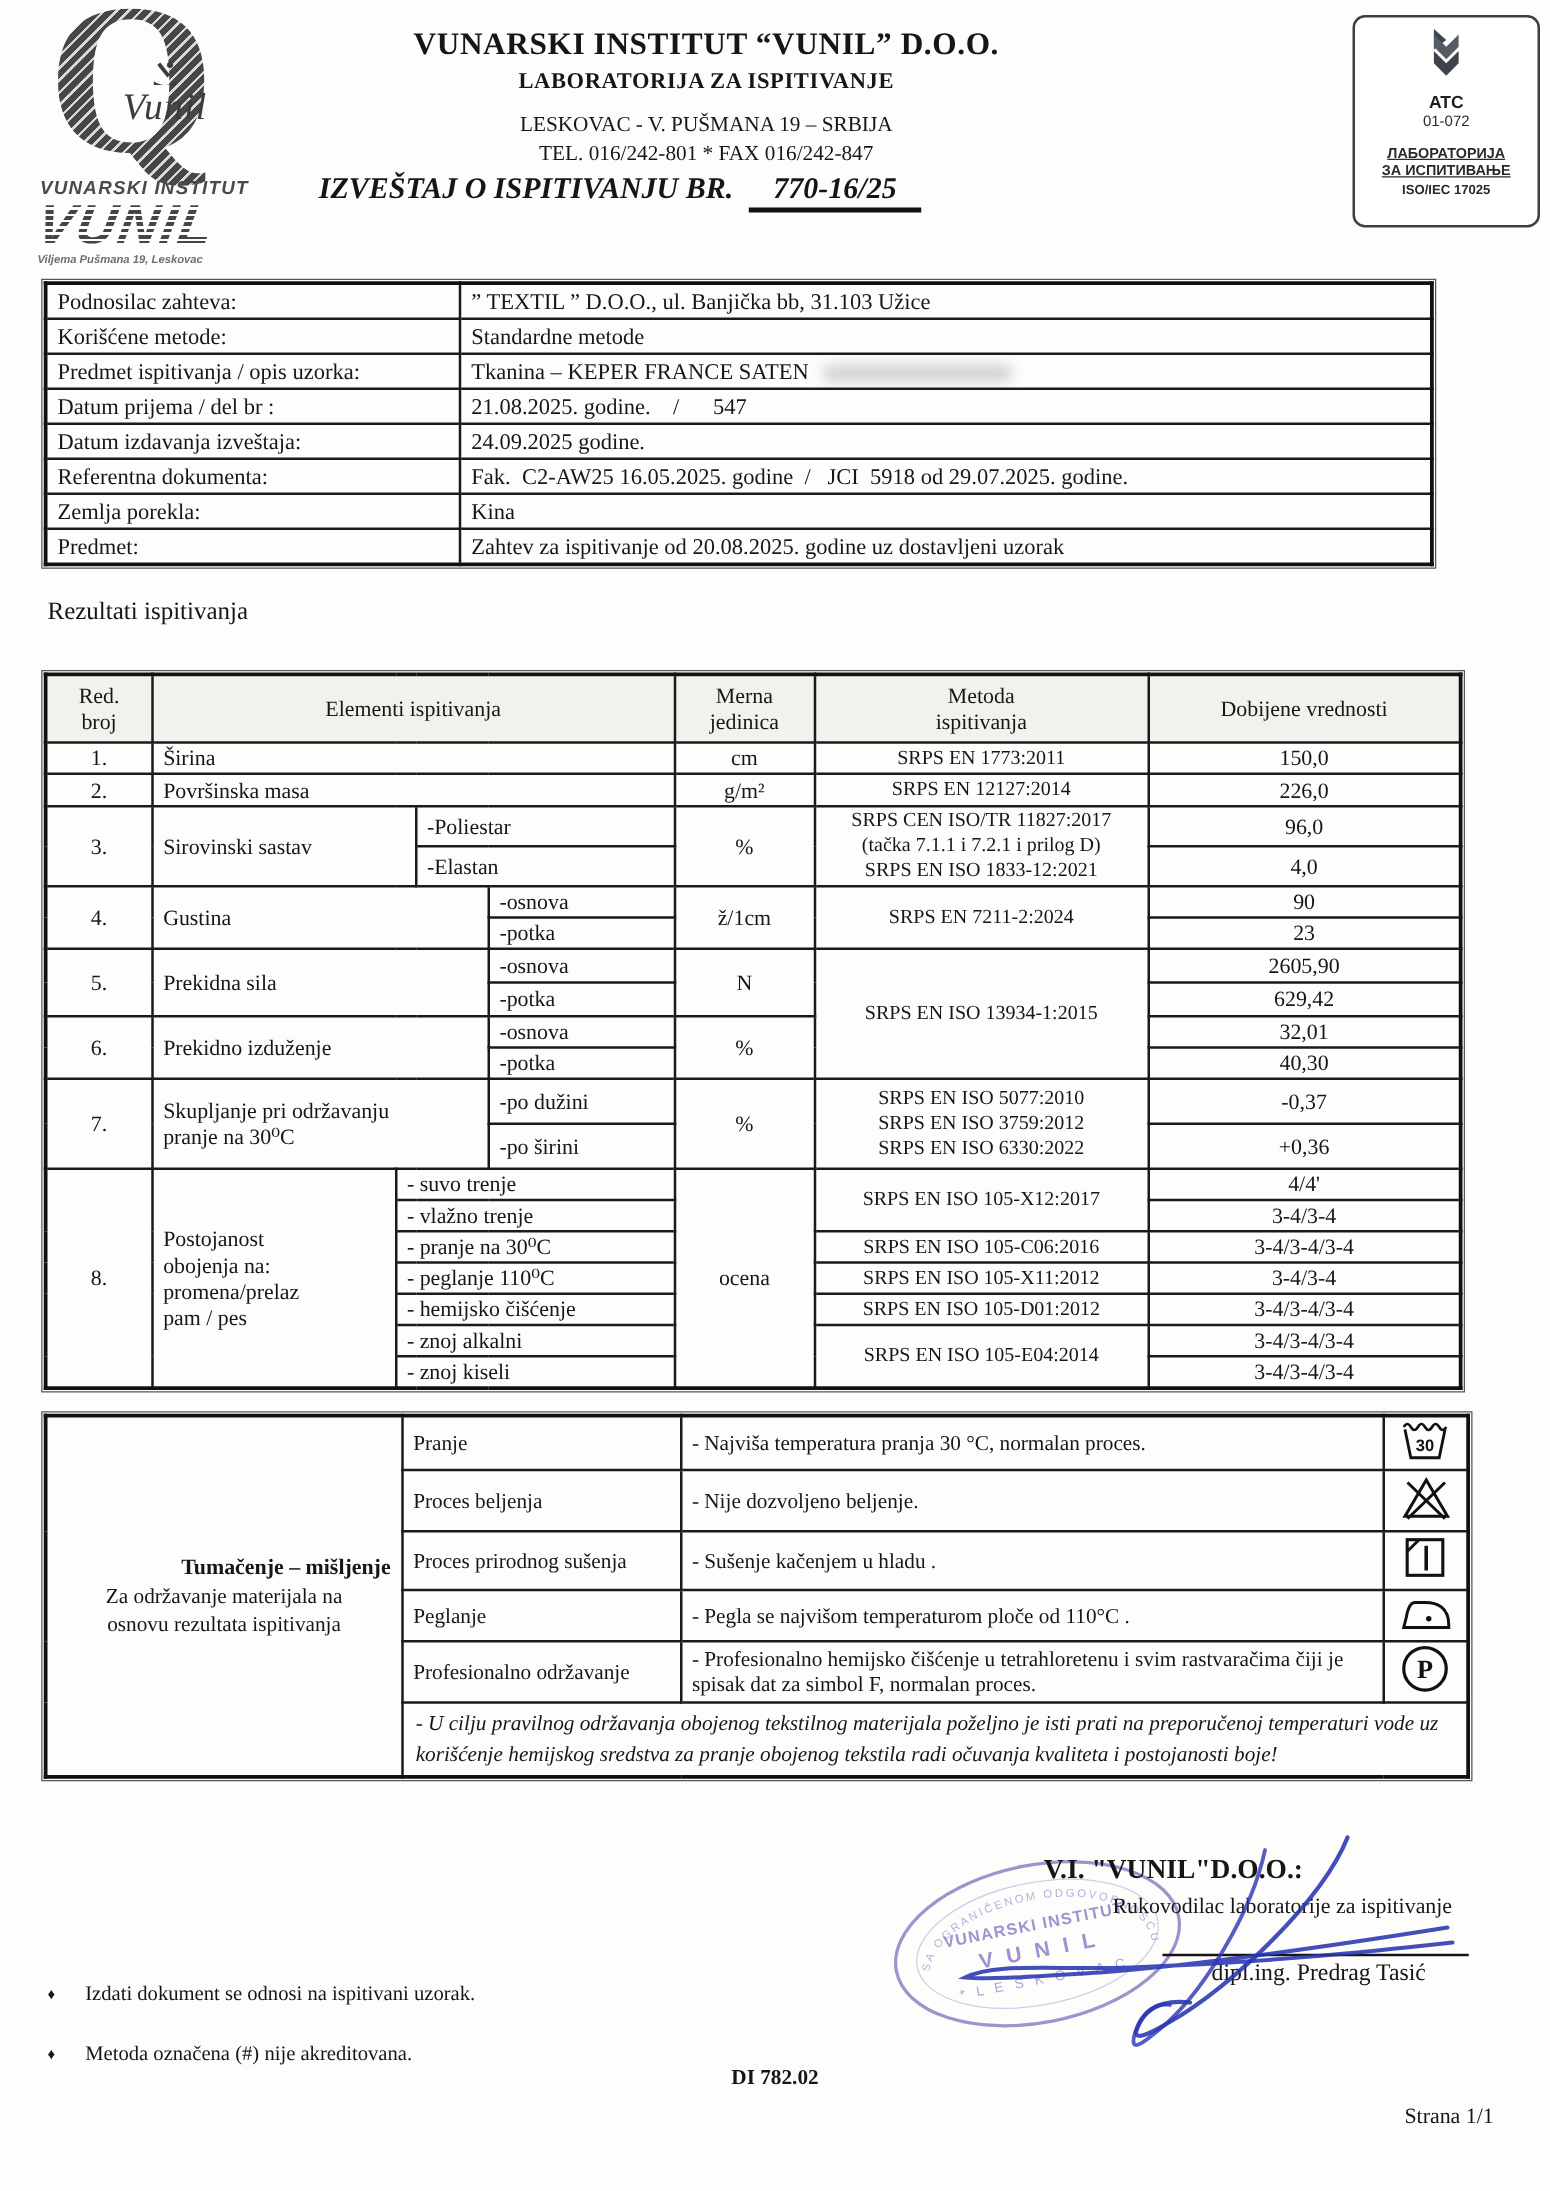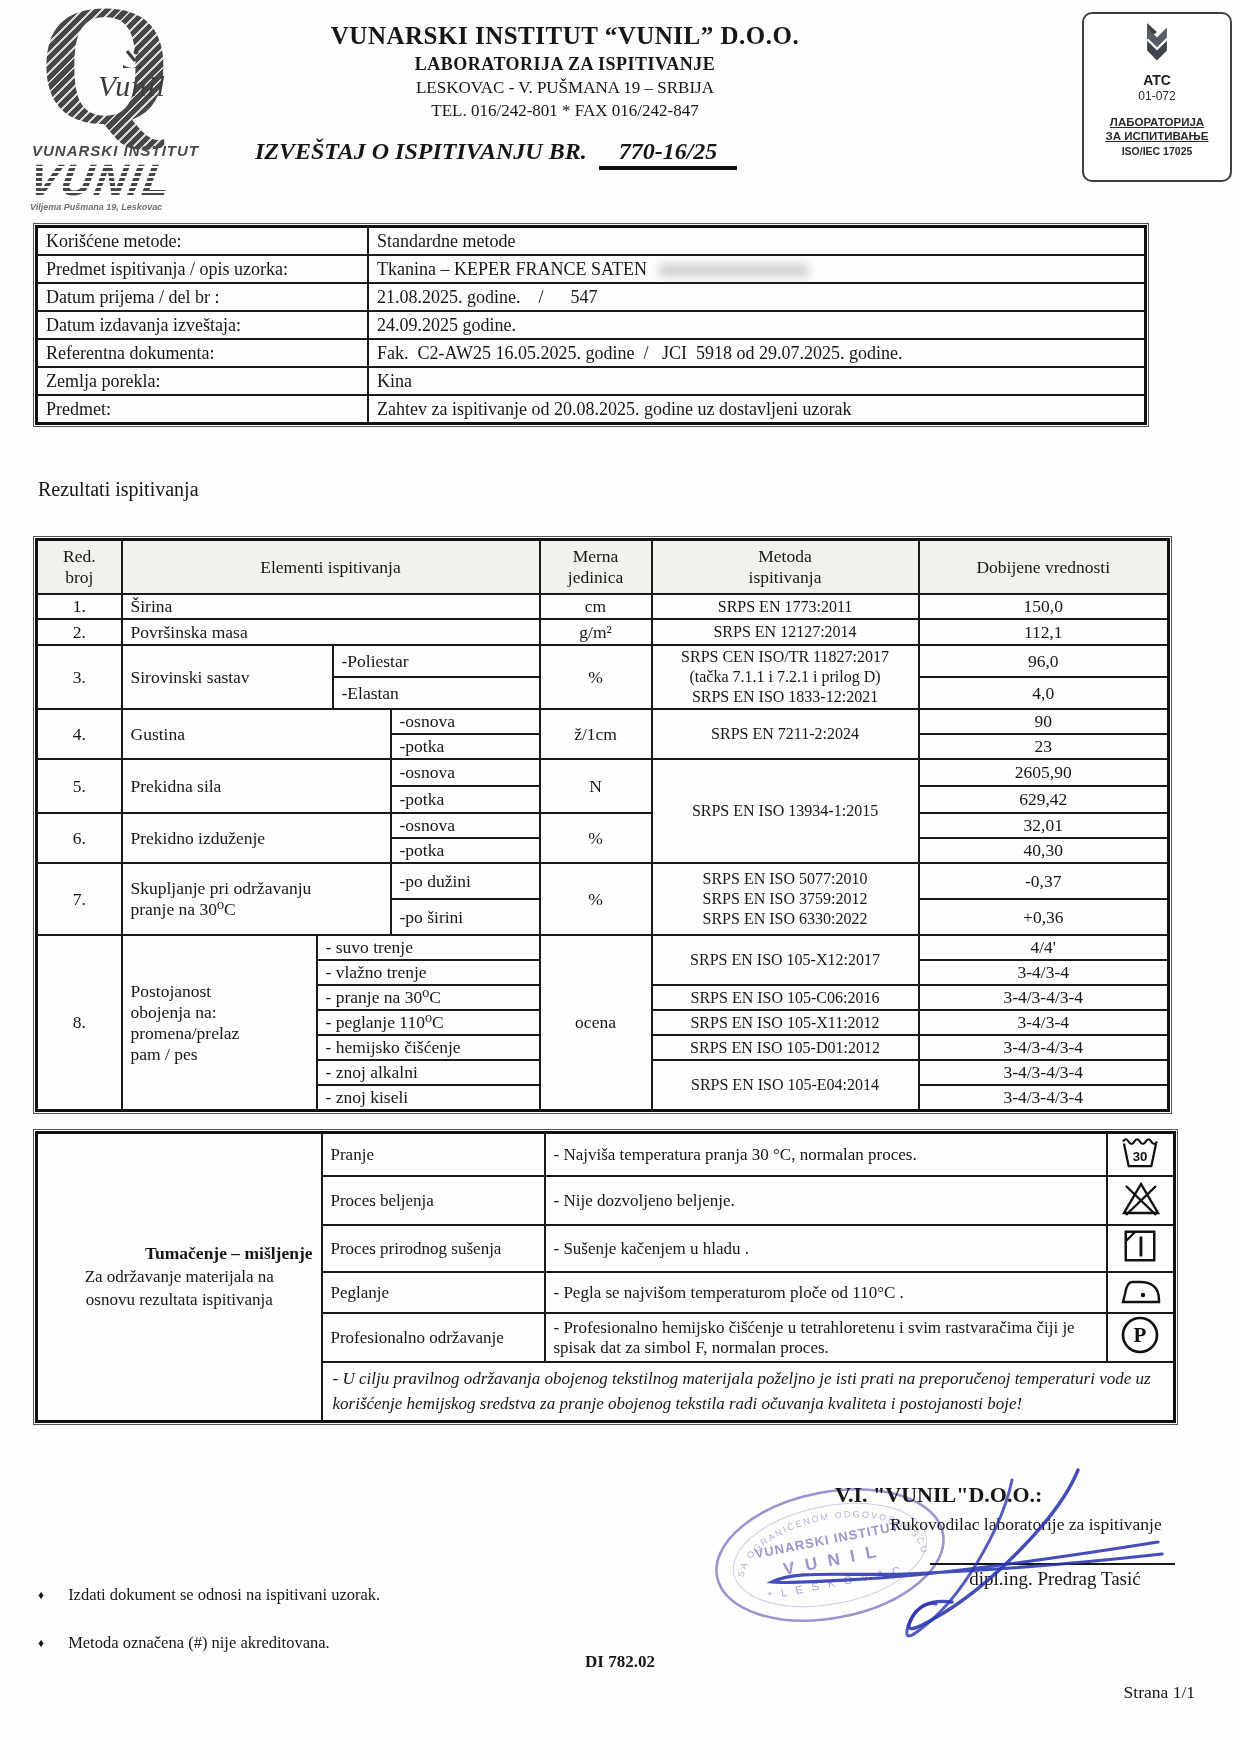--- a/index.html
+++ b/index.html
@@ -21,21 +21,21 @@
                  font-style:italic;font-weight:900;font-size:44px;line-height:1;color:#454545;transform:skewX(-10deg);
                  letter-spacing:2px;}
   .word-stripes{position:absolute;left:0px;top:152px;width:200px;height:46px;
                 background:repeating-linear-gradient(180deg,rgba(255,255,255,0) 0 3px,#fdfdfc 3px 5px);}
   .logo-address{position:absolute;left:2px;top:196px;font-family:"Liberation Sans",sans-serif;
                 font-style:italic;font-weight:700;font-size:9px;color:#6f6f6f;}
 
   .head-center{position:absolute;left:265px;top:22px;width:600px;text-align:center;}
   .head-org{font-size:25px;font-weight:700;letter-spacing:.5px;}
   .head-dept{font-size:18px;font-weight:700;margin-top:4px;letter-spacing:.5px;}
-  .head-addr{font-size:17px;margin-top:3px;}
+  .head-addr{font-size:17px;margin-top:15px;}
   .head-tel{font-size:17px;margin-top:3px;}
   .report-title-row{position:absolute;left:255px;top:138px;width:730px;white-space:nowrap;}
   .report-title{display:inline-block;font-size:24px;font-weight:700;font-style:italic;}
   .report-no{display:inline-block;font-size:24px;font-weight:700;font-style:italic;
              border-bottom:4px solid #111;padding:0 20px 1px 20px;margin-left:8px;}
 
   .atc-badge{position:absolute;left:1082px;top:12px;width:146px;height:166px;border:2px solid #3f3f3f;
              border-radius:10px;text-align:center;background:#fff;}
   .atc-name{font-family:"Liberation Sans",sans-serif;font-weight:700;font-size:14px;margin-top:2px;color:#1d1d1d;}
   .atc-no{font-family:"Liberation Sans",sans-serif;font-size:12px;margin-top:1px;color:#2a2a2a;}
@@ -135,20 +135,24 @@
     <div class="atc-name">ATC</div>
     <div class="atc-no">01-072</div>
     <div class="atc-sep"></div>
     <div class="atc-l1">ЛАБОРАТОРИЈА</div>
     <div class="atc-l2">ЗА ИСПИТИВАЊЕ</div>
     <div class="atc-l3">ISO/IEC 17025</div>
   </div>
 
   <table class="info-table">
     <tbody>
+        <tr>
+      <td class="info-label">Podnosilac zahteva:</td>
+      <td class="info-value">” TEXTIL ” D.O.O., ul. Banjička bb, 31.103 Užice</td>
+        </tr>
     <tr>
       <td class="info-label">Korišćene metode:</td>
       <td class="info-value">Standardne metode</td>
         </tr>
     <tr>
       <td class="info-label">Predmet ispitivanja / opis uzorka:</td>
       <td class="info-value"><span>Tkanina – KEPER FRANCE SATEN</span><span class="smudge"></span></td>
         </tr>
     <tr>
       <td class="info-label">Datum prijema / del br :</td>
@@ -208,21 +212,21 @@
       <td colspan="4" class="el">Širina</td>
       <td>cm</td>
       <td class="met">SRPS EN 1773:2011</td>
       <td>150,0</td>
     </tr>
     <tr class="h28">
       <td class="num">2.</td>
       <td colspan="4" class="el">Površinska masa</td>
       <td>g/m²</td>
       <td class="met">SRPS EN 12127:2014</td>
-      <td>112,1</td>
+      <td>226,0</td>
     </tr>
     <tr class="h32">
       <td class="num" rowspan="2">3.</td>
       <td colspan="2" rowspan="2" class="el">Sirovinski sastav</td>
       <td colspan="2" class="sub">-Poliestar</td>
       <td rowspan="2">%</td>
       <td rowspan="2" class="met">
         <div>SRPS CEN ISO/TR 11827:2017</div>
             <div>(tačka 7.1.1 i 7.2.1 i prilog D)</div>
             <div>SRPS EN ISO 1833-12:2021</div>

